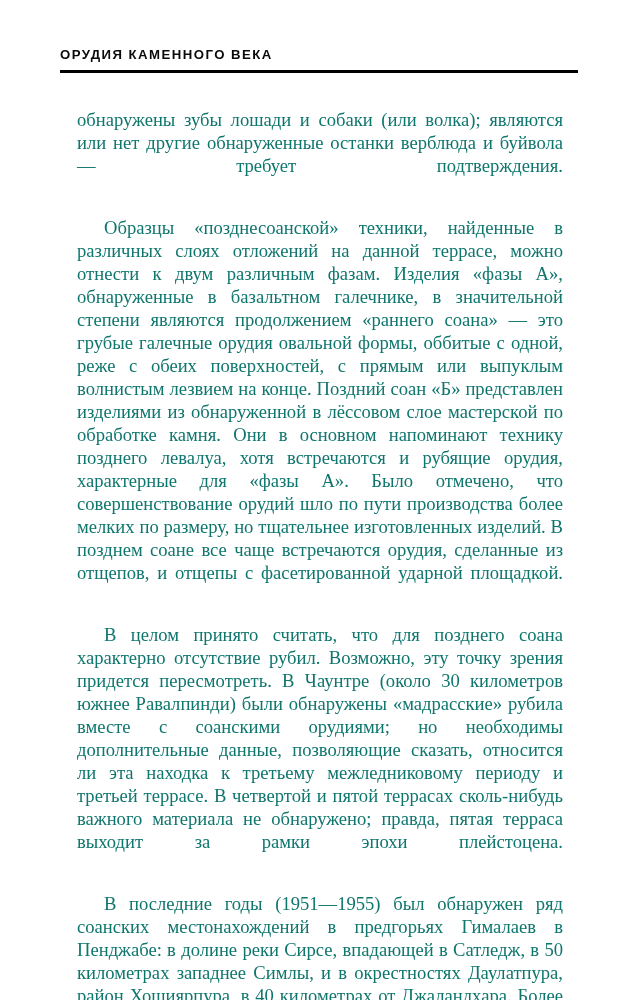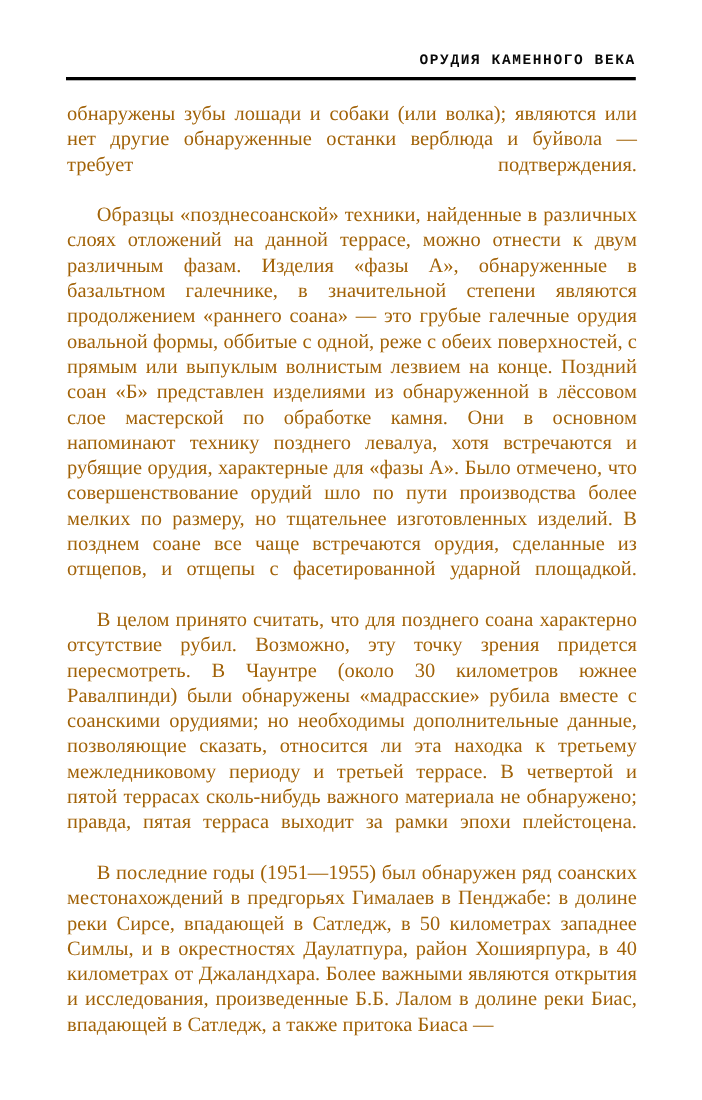--- a/index.html
+++ b/index.html
@@ -22,22 +22,22 @@
     height: 1000px;
     background: #ffffff;
   }
 
   
   .running-head {
     position: absolute;
     left: 60px;
     top: 47px;
     width: 518px;
-    text-align: right;
-    font-family: Liberation Mono, monospace;
+    text-align: left;
+    font-family: Liberation Sans, sans-serif;
     font-weight: bold;
     font-size: 13.2px;
     letter-spacing: 1.45px;
     line-height: 16px;
     color: #0a0a0a;
     white-space: nowrap;
   }
 
   .head-rule {
     position: absolute;
@@ -50,27 +50,27 @@
 
   
   .textblock {
     position: absolute;
     left: 61px;
     top: 92px;
     width: 518px;
   }
 
   .para {
-    margin: 0;
+    margin: 16px;
     font-size: 18.6px;
     line-height: 23.0px;
     text-align: justify;
     text-justify: inter-word;
     text-indent: 27px;
-    color: #a16207;
+    color: #0f766e;
     word-spacing: 0.1px;
     hyphens: manual;
   }
   .para.first {
     text-indent: 0;
   }
   
   .para::after {
     content: "";
     display: inline-block;

